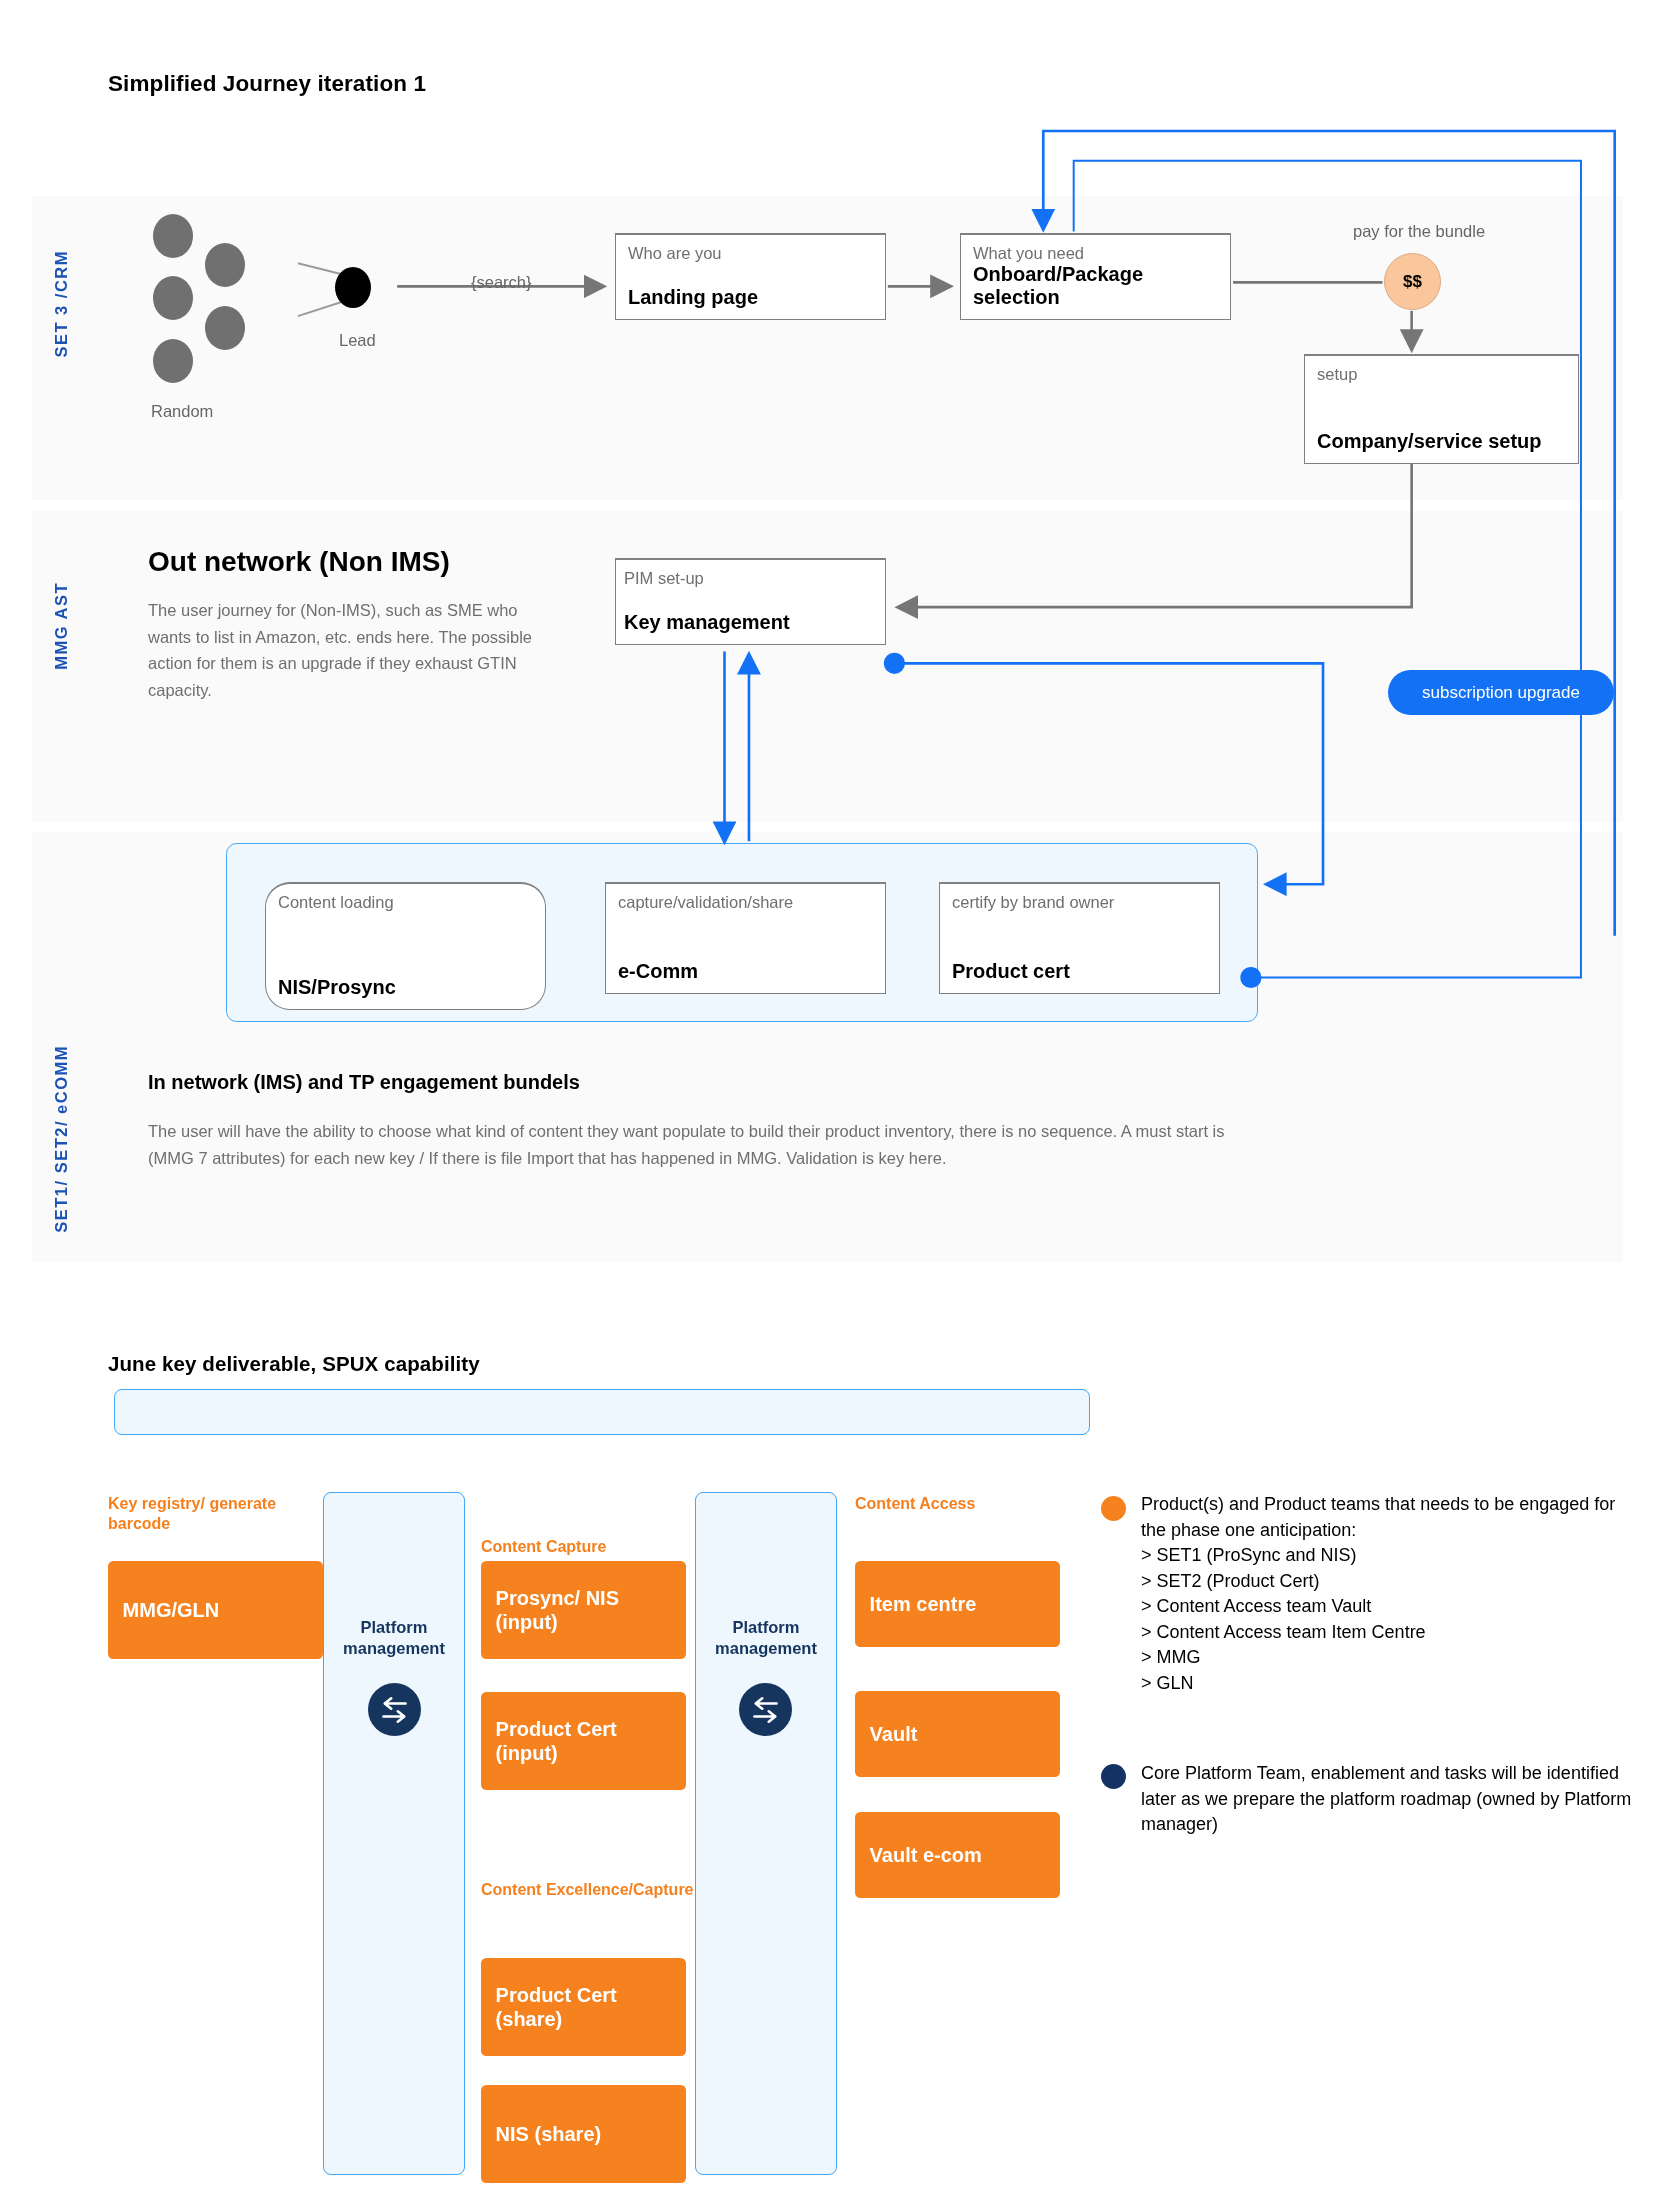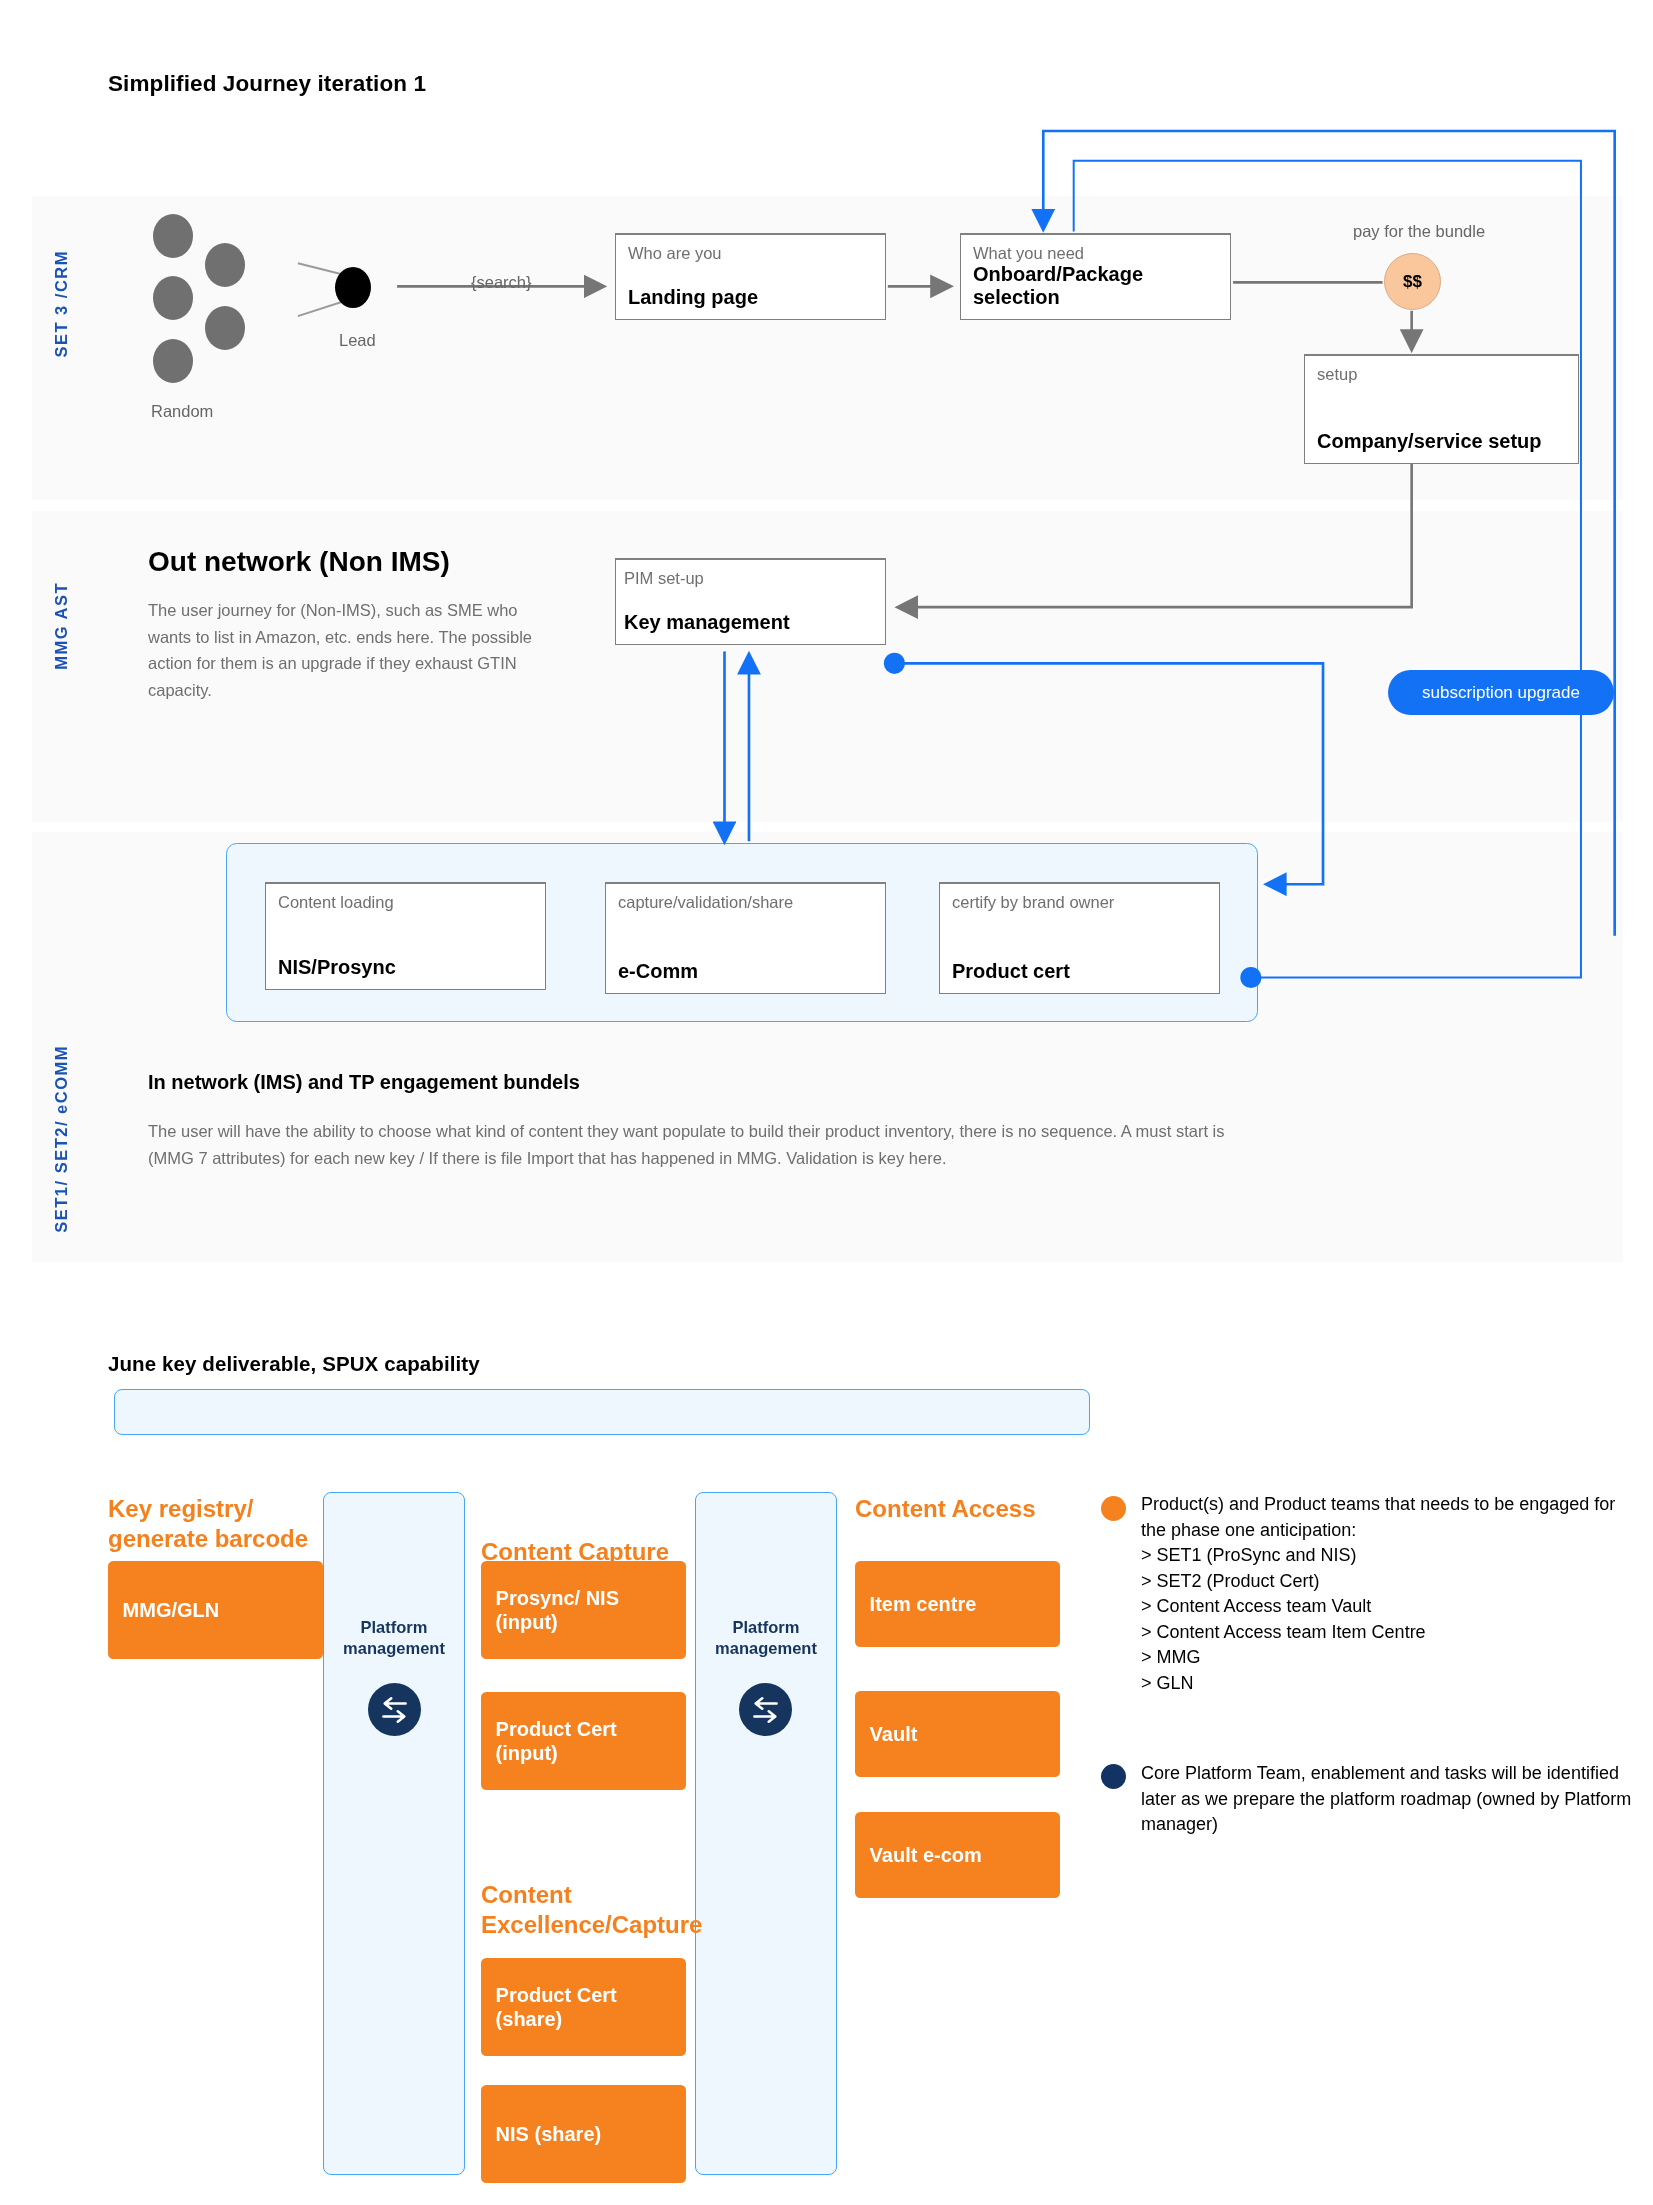--- a/index.html
+++ b/index.html
@@ -57,21 +57,21 @@
   }
   .pbox .cap   { font-size:16.5px; color:#6f6f6f; line-height:1.1; }
   .pbox .ttl   { font-size:20px; color:#000; font-weight:bold; line-height:1.18; }
 
   #box-landing  { left:615px;  top:233px;  width:271px; height:87px; }
   #box-onboard  { left:960px; top:233px;  width:271px; height:87px; }
   #box-setup    { left:1287px; top:354px;  width:275px; height:110px;margin-left:17px; }
   #box-pim      { left:615px;  top:558px;  width:271px; height:87px;padding-left:8px; }
 
   
-  #box-nis      { left:265px;  top:882px; width:281px; height:108px; }
+  #box-nis      { left:265px;  top:882px; width:281px; height:128px;border-radius:25px; }
   #box-ecomm    { left:605px;  top:882px; width:281px; height:112px; }
   #box-cert     { left:939px; top:882px; width:281px; height:112px; }
 
   
   .dot-gray {
     position:absolute; background:#707070; border-radius:50%;
   }
   #dot1 { left:153px; top:214px; width:40px; height:44px; }
   #dot2 { left:205px; top:243px; width:40px; height:44px; }
   #dot3 { left:153px; top:276px; width:40px; height:44px; }
@@ -115,21 +115,21 @@
   #ims-head { position:absolute; left:148px; top:1071px; font-size:20px; font-weight:bold; color:#000; }
   #ims-body { position:absolute; left:148px; top:1118px; width:1098px; font-size:16.5px; color:#6f6f6f; line-height:1.62; }
 
   
   #june-bar {
     position:absolute; left:114px; top:1389px; width:976px; height:46px;
     background:#eef7fe; border:1.3px solid #45a7f5; border-radius:8px;
   }
 
   .col-head {
-    position:absolute; color:#f5801e; font-weight:bold; font-size:24px; line-height:1.25;
+    position:absolute; color:#f5801e; font-weight:bold; font-size:16px; line-height:1.25;
   }
   #head-key    { left:108px;  top:1494px; width:218px; }
   #head-cap    { left:481px;  top:1494px; width:192px;margin-top:43px; }
   #head-acc    { left:855px; top:1494px; width:192px; }
   #head-exc    { left:481px;  top:1880px; width:265px; }
 
   .obox {
     position:absolute; background:#f5821f; border-radius:5.3px;
     color:#ffffff; font-weight:bold; font-size:20px; line-height:1.22;
     display:flex; align-items:center;

